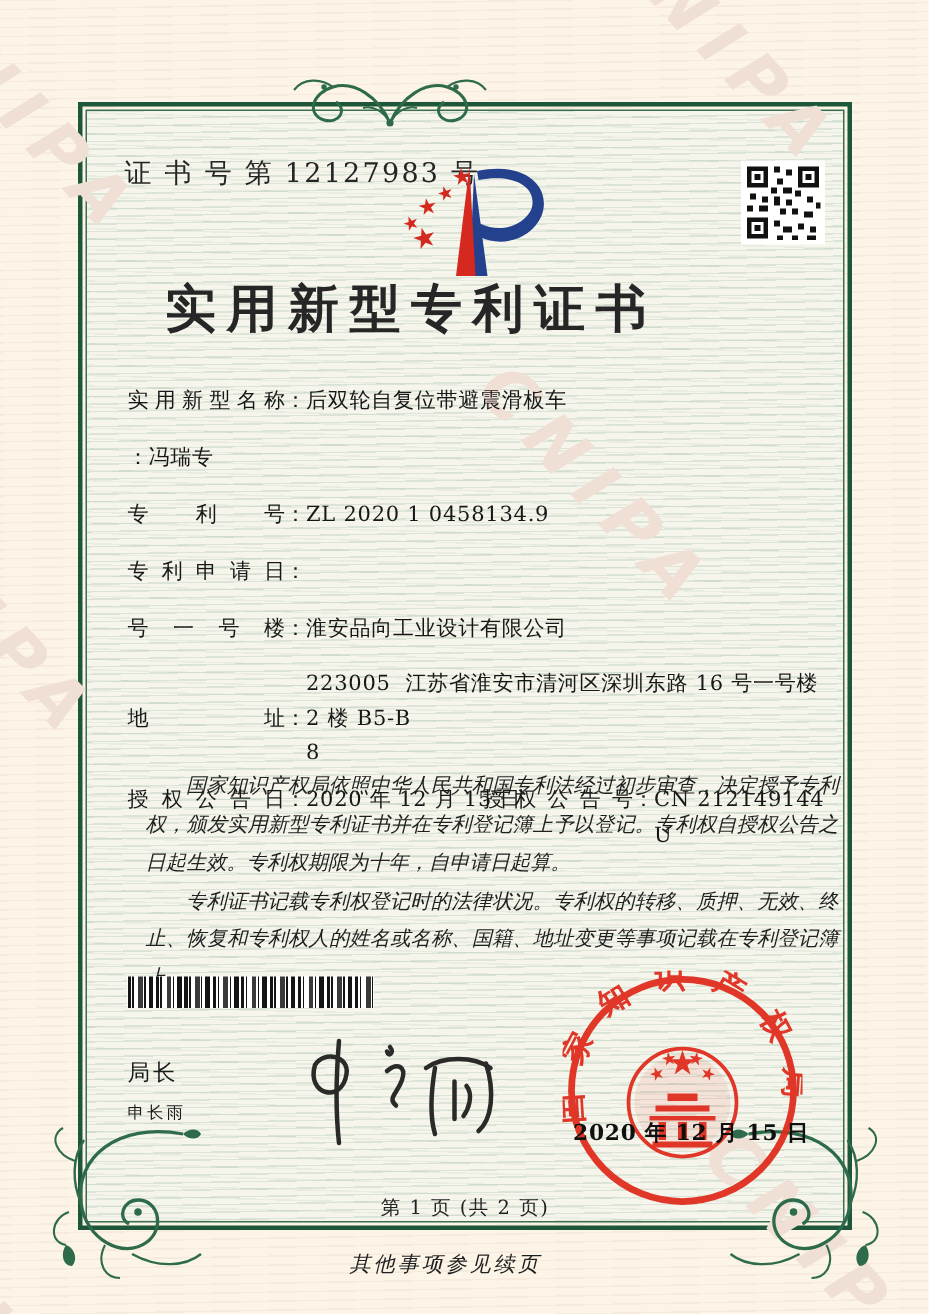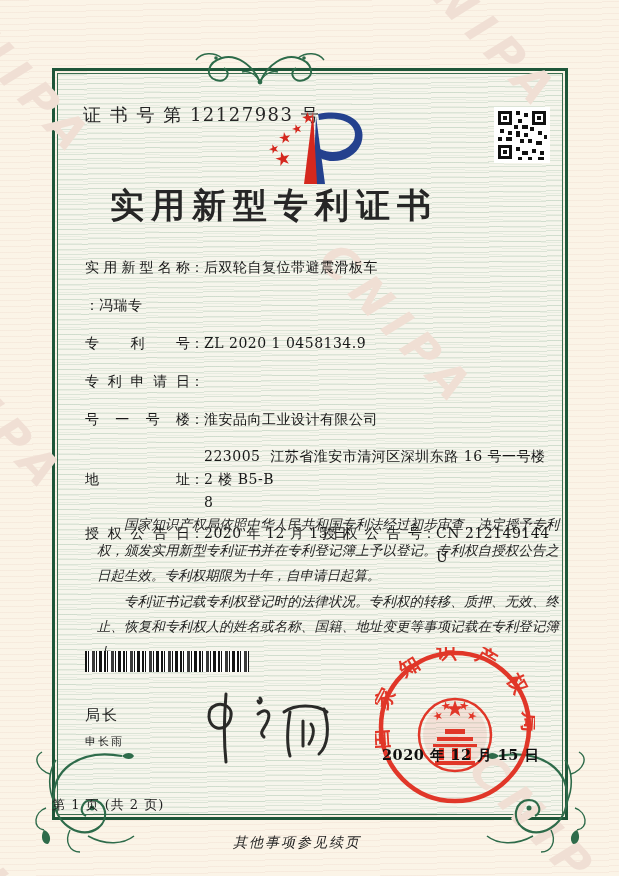--- a/index.html
+++ b/index.html
@@ -73,21 +73,21 @@
   .sig-title{ left:85px; top:706px; font-size:15px; color:#1c1c1c; letter-spacing:2px; }
   .sig-name { left:85px; top:734px; font-size:11px; color:#1c1c1c; letter-spacing:2px; }
   .sig-svg{ left:190px; top:688px; }
   
   .seal{ left:375px; top:647px; }
   .seal-date{
     left:382px; top:746px; font-size:14.5px; font-weight:600; color:#101010;
     letter-spacing:.5px; z-index:4;
   }
   
-  .page-info{ left:52px; top:796px; width:516px; font-size:13px; color:#222; letter-spacing:1px; }
+  .page-info{ left:52px; top:796px; width:516px; text-align:center; font-size:13px; color:#222; letter-spacing:1px; }
   .cont-note{ left:52px; top:834px; width:490px; text-align:center; font-size:14px; font-style:italic; color:#1f1f1f; letter-spacing:2px; }
   
   .orn-top{ left:186px; top:46px; z-index:3; }
   .orn-bl{ left:26px; top:746px; z-index:3; }
   .orn-br{ left:483px; top:746px; z-index:3; transform:scaleX(-1); }
 </style>
 </head>
 <body>
 
 <div class="page">

